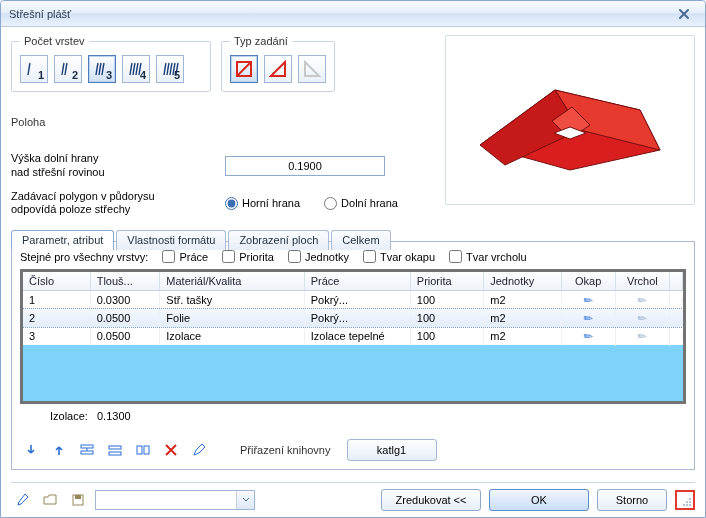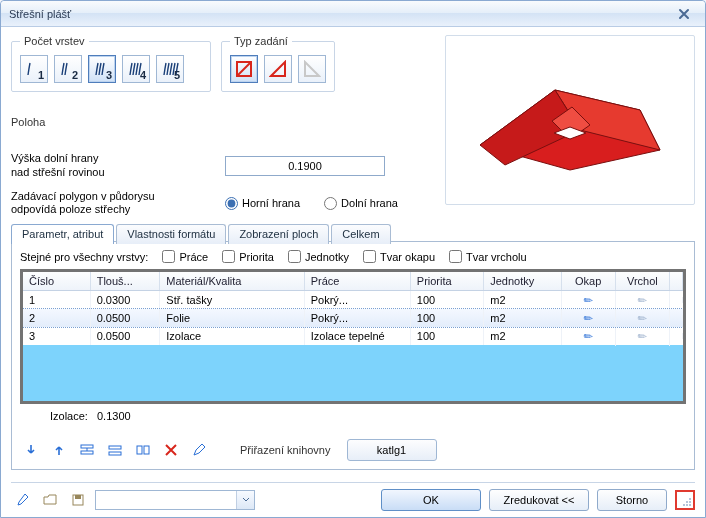--- a/index.html
+++ b/index.html
@@ -34,21 +34,21 @@
 
 .poloha-body { display: flex; flex-direction: column; gap: 10px; margin-top: 2px; }
 .poloha-line { display: flex; align-items: center; gap: 14px; }
 .poloha-line .lbl { width: 200px; line-height: 1.25; }
 .num-input { width: 160px; height: 20px; border: 1px solid #8faacb; background: #fff; text-align: center; padding: 2px 4px; }
 .radio-grp { display: flex; gap: 24px; align-items: center; }
 .radio-wrap { display: flex; align-items: center; gap: 4px; }
 .radio-wrap input { accent-color: #3b6fb3; }
 
 .tabs { display: flex; align-items: flex-end; margin-top: 4px; }
-.tab { border: 1px solid #a9bcd4; border-bottom: none; background: linear-gradient(#fbfcfe,#e7eef8); padding: 3px 10px 4px 10px; border-radius: 3px 3px 0 0; margin-right: 2px; color: #234; cursor: pointer; position: relative; top: 9px; }
+.tab { border: 1px solid #a9bcd4; border-bottom: none; background: linear-gradient(#fbfcfe,#e7eef8); padding: 3px 10px 4px 10px; border-radius: 3px 3px 0 0; margin-right: 2px; color: #234; cursor: pointer; position: relative; top: 15px; }
 .tab.active { background: #fff; border-color: #8aa9d1; z-index: 2; }
 
 .tab-pane { border: 1px solid #a9bcd4; background: #fff; padding: 8px; display: flex; flex-direction: column; gap: 6px; flex: 1; min-height: 0; }
 
 .checks-row { display: flex; align-items: center; gap: 14px; }
 .chk { display: flex; align-items: center; gap: 4px; }
 .chk input { accent-color: #3b6fb3; }
 
 .grid { border: 3px solid #737373; flex: 1; display: flex; flex-direction: column; min-height: 90px; background: #7dd3fc; }
 .grid-head { display: flex; background: linear-gradient(#fdfefe,#eef3fa); border-bottom: 1px solid #c4d2e4; }
@@ -366,22 +366,22 @@
         <div class="combo">
           <div style="flex:1"></div>
           <div class="arrow">
               <svg width="8" height="6" viewBox="0 0 8 6">
                 <path d="M1 1l3 3 3-3" stroke="#4a6a94" fill="none"></path>
               </svg>
             </div>
         </div>
       </div>
       <div class="spacer"></div>
+      <button class="btn">Zredukovat &lt;&lt;</button>
       <button class="btn primary">OK</button>
-      <button class="btn">Zredukovat &lt;&lt;</button>
       <button class="btn" style="min-width:70px">Storno</button>
       <div class="resize">
         <svg viewBox="0 0 12 12">
           <circle cx="10" cy="4" r="1" fill="#9cb0cc"></circle>
             <circle cx="10" cy="7" r="1" fill="#9cb0cc"></circle>
             <circle cx="7" cy="7" r="1" fill="#9cb0cc"></circle>
           <circle cx="10" cy="10" r="1" fill="#9cb0cc"></circle>
             <circle cx="7" cy="10" r="1" fill="#9cb0cc"></circle>
             <circle cx="4" cy="10" r="1" fill="#9cb0cc"></circle>
         </svg>

